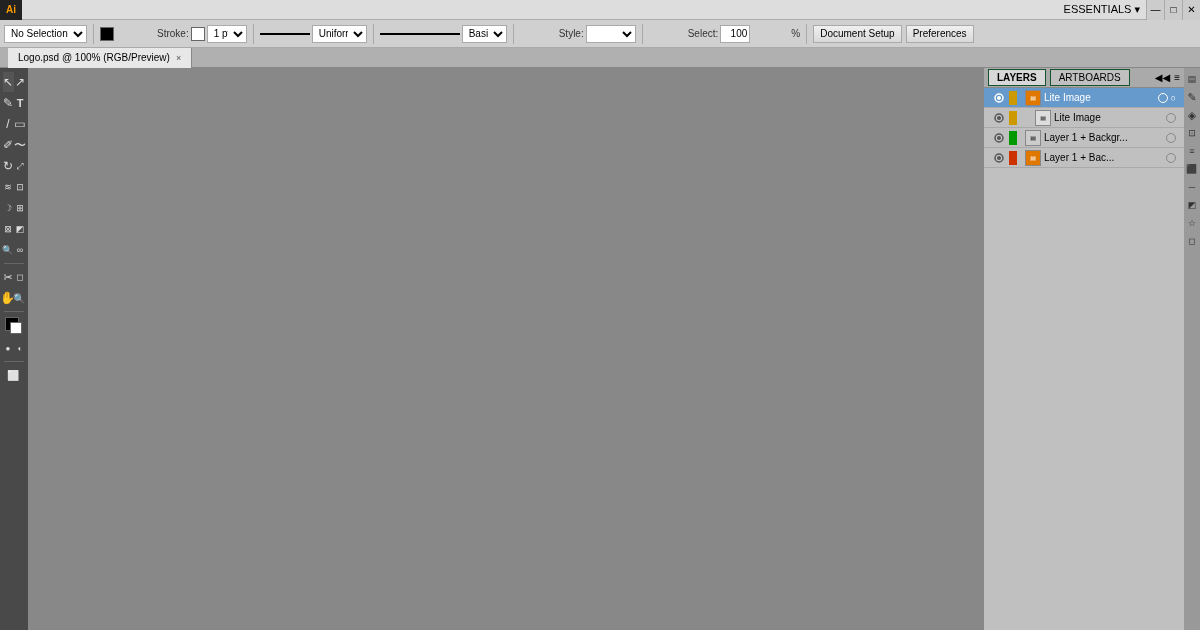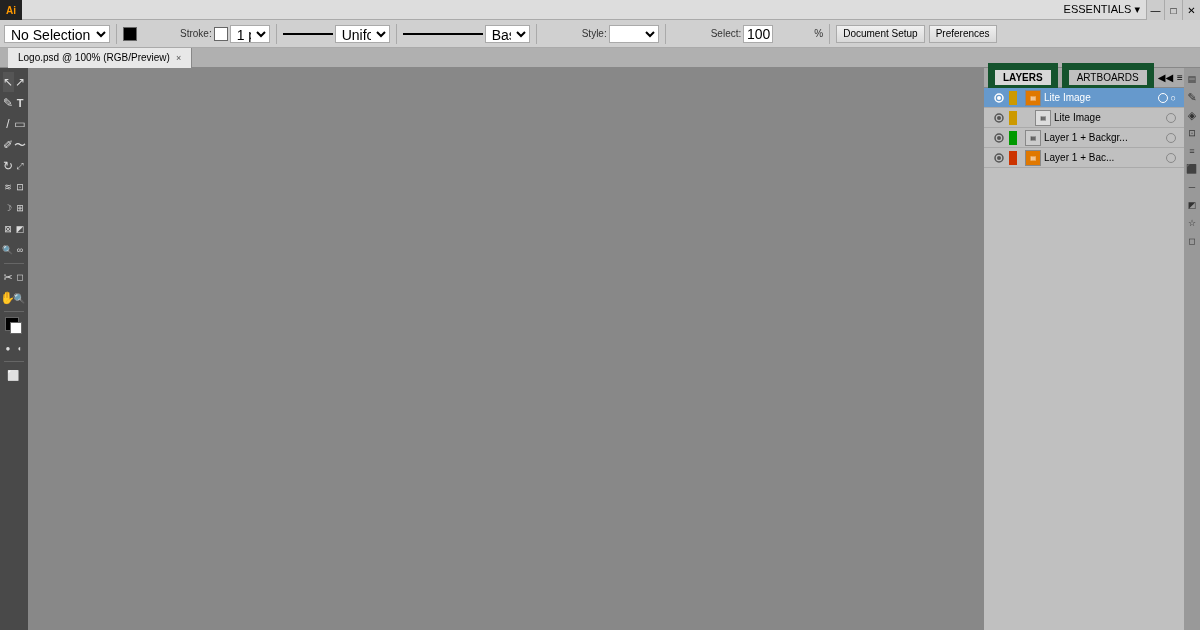--- a/index.html
+++ b/index.html
@@ -1,21 +1,21 @@
 <!DOCTYPE html>
 <html><head>
   <meta charset="utf-8">
   <style>
     * { margin: 0; padding: 0; box-sizing: border-box; }
     body { width: 1200px; height: 630px; overflow: hidden; background: #888; font-family: Arial, sans-serif; font-size: 11px; }
 
     
     #menubar {
       width: 100%; height: 20px; background: #ddd;
-      display: flex; 
+      display: flex; align-items: center;
       border-bottom: 1px solid #aaa;
     }
     #menubar .ai-logo {
       width: 22px; height: 20px; background: #222;
       display: flex; align-items: center; justify-content: center;
       font-size: 9px; color: #f90; font-weight: bold; flex-shrink: 0;
     }
     #menubar .menu-items {
       display: flex; align-items: center; gap: 2px; padding: 0 4px; flex: 1;
     }
@@ -36,21 +36,21 @@
     
     #toolbar {
       width: 100%; height: 28px; background: #d0d0d0;
       display: flex; align-items: center; padding: 0 4px; gap: 4px;
       border-bottom: 1px solid #aaa;
     }
     .tb-item {
       display: flex; align-items: center; gap: 2px; font-size: 10px;
     }
     .tb-select {
-      height: 18px; font-size: 14px; background: #fff; border: 1px solid #aaa;
+      height: 18px; font-size: 10px; background: #fff; border: 1px solid #aaa;
       padding: 0 2px;
     }
     .tb-label { font-size: 10px; color: #333; margin-left: 39px; }
     .tb-sep { width: 1px; height: 20px; background: #aaa; margin: 0 2px; }
     .tb-btn {
       height: 18px; padding: 0 6px; font-size: 10px;
       background: linear-gradient(#f0f0f0, #d8d8d8);
       border: 1px solid #aaa; cursor: pointer;
     }
 
@@ -112,21 +112,21 @@
     #right-panels {
       width: 200px; background: #b8b8b8; display: flex; flex-direction: column;
       flex-shrink: 0;
     }
     #panel-tabs {
       height: 20px; background: #aaa; display: flex; align-items: center;
       padding: 0 4px; gap: 4px; border-bottom: 1px solid #888;
     }
     .panel-tab {
       font-size: 10px; padding: 2px 8px; cursor: pointer;
-      background: #c0c0c0; border: 7px solid #14532d;
+      background: #c0c0c0; border: 1px solid #14532d;
     }
     .panel-tab.active { background: #d8d8d8; font-weight: bold; }
     .panel-icons {
       display: flex; margin-left: auto; gap: 4px;
     }
     .panel-icon { font-size: 10px; cursor: pointer; }
 
     #layers-panel {
       flex: 1; background: #c0c0c0; overflow: hidden;
     }

